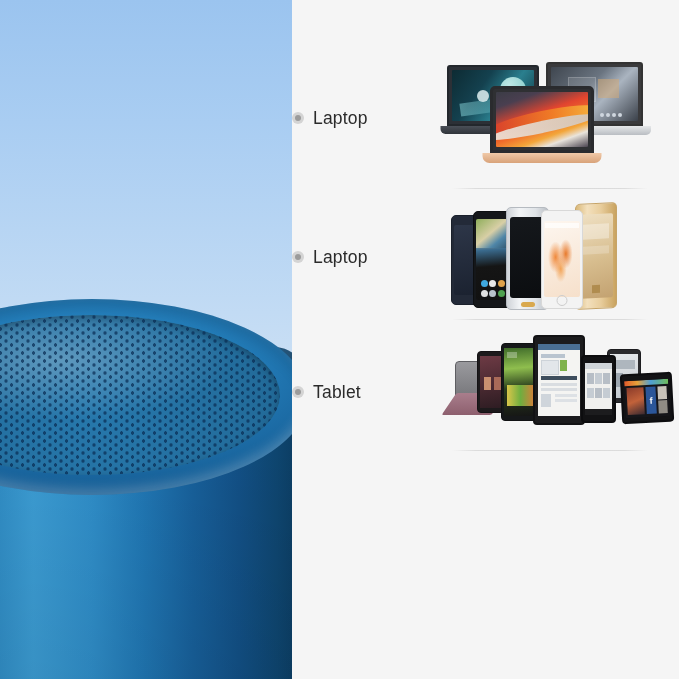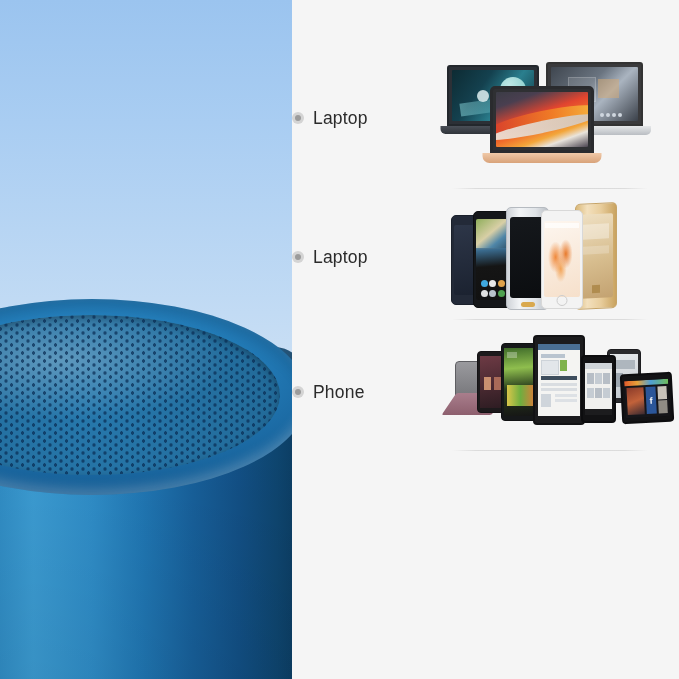--- a/index.html
+++ b/index.html
@@ -291,21 +291,21 @@
       </div>
     </div>
 
     <div class="divider" style="top:319px;"></div>
 
     <div class="row" style="top:331px;height:122px;">
       <div class="label-wrap">
         <span class="bullet">
             <i></i>
           </span>
-        <span class="label">Phone</span>
+        <span class="label">Tablet</span>
       </div>
       <div class="shot">
 
         <div class="tb" style="left:26px;top:30px;width:26px;height:44px;background:linear-gradient(180deg,#9a9a9e,#6e6e72);border:1px solid #5e5e62;z-index:1;"></div>
         <div style="position:absolute;left:20px;top:62px;width:50px;height:22px;background:linear-gradient(180deg,#a97e8c,#8d5f6e);transform:skewX(-34deg);border-radius:2px;z-index:1;"></div>
 
         <div class="tb" style="left:48px;top:20px;width:30px;height:60px;background:#1d1a1c;border:1px solid #141214;z-index:2;">
           <div class="tscr" style="left:2px;top:4px;right:2px;bottom:4px;background:linear-gradient(170deg,#6d3a44,#2d1c22);">
             <div style="position:absolute;left:14%;top:40%;width:30%;height:26%;background:#c98f6f;"></div>
             <div style="position:absolute;left:52%;top:40%;width:30%;height:26%;background:#a86a58;"></div>

